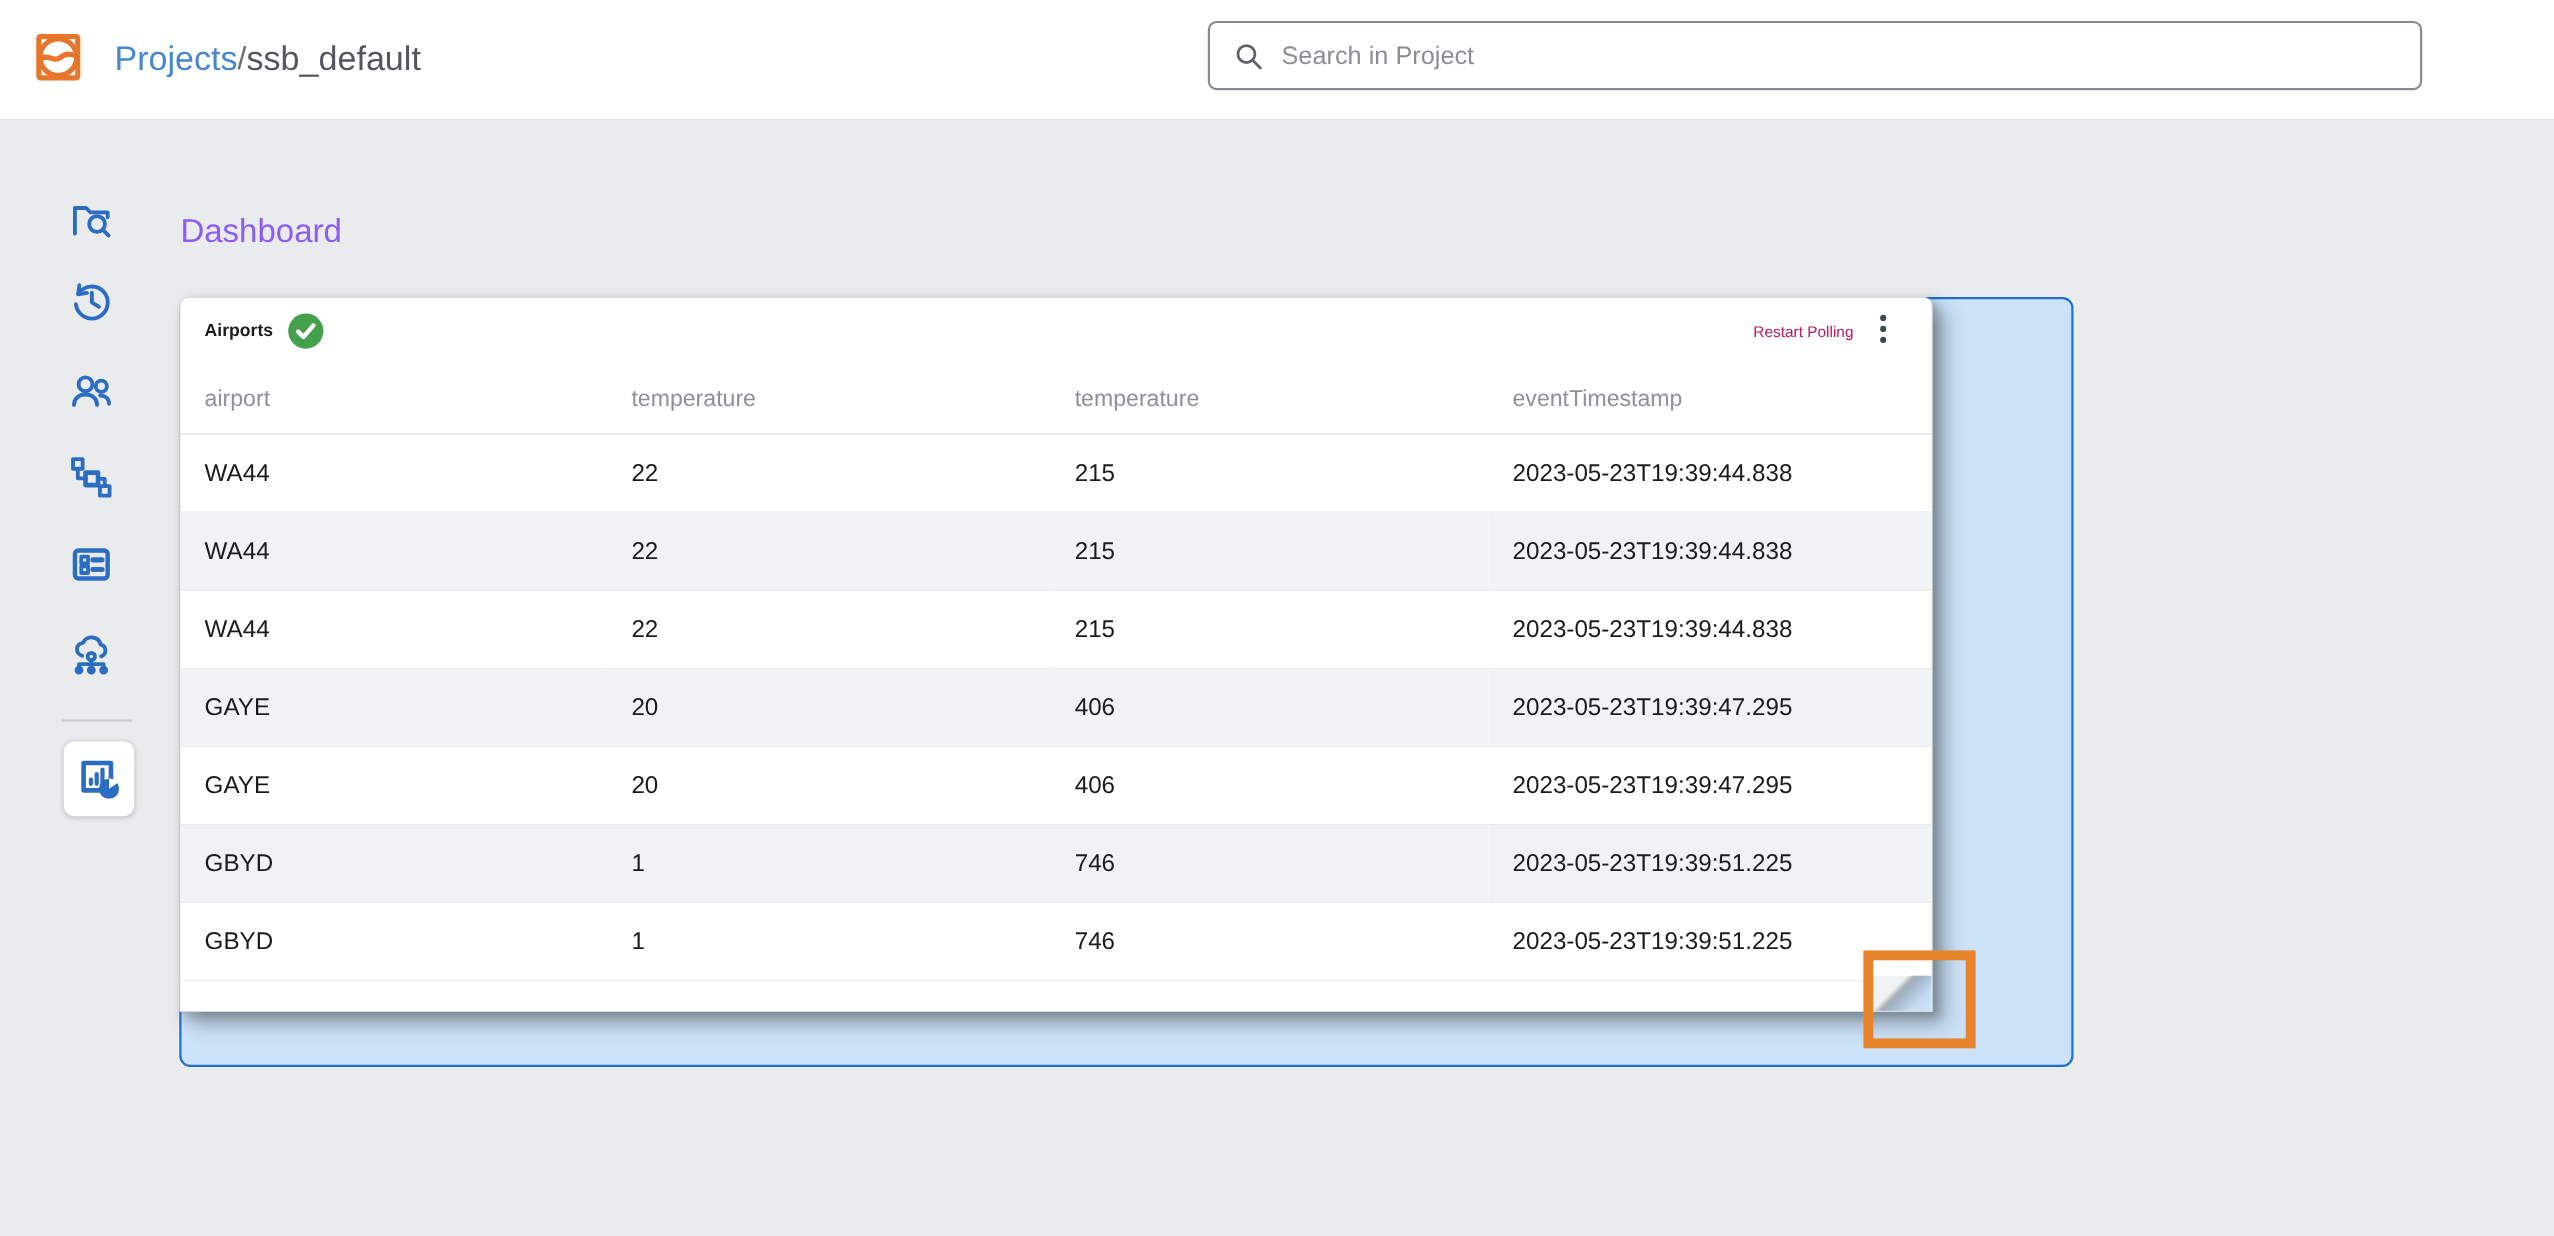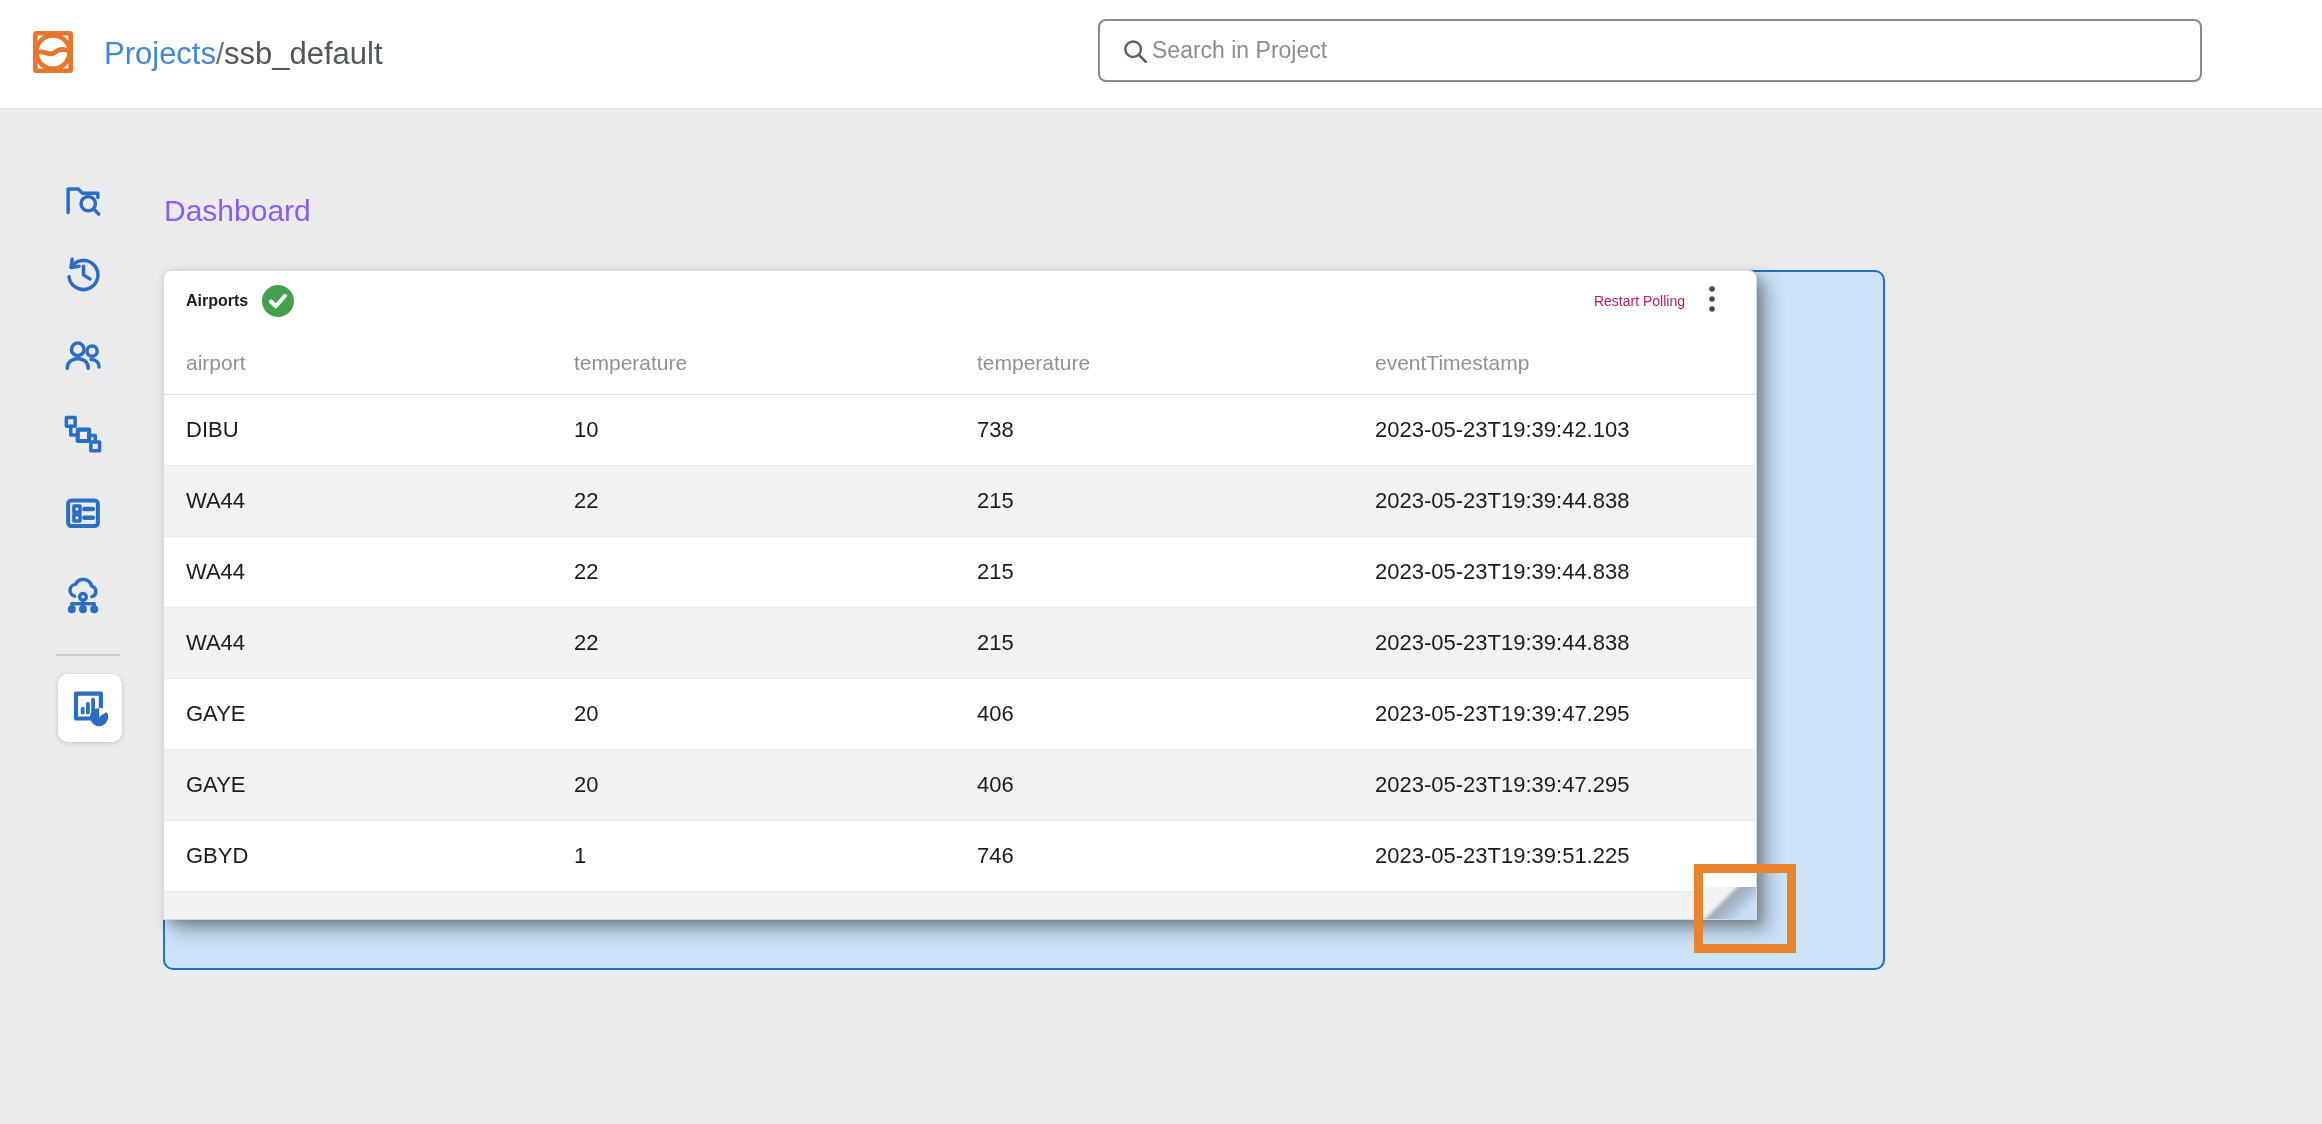--- a/index.html
+++ b/index.html
@@ -11,21 +11,21 @@
   }
   
   .topbar{position:absolute;left:0;top:0;width:2322px;height:108px;background:#ffffff;border-bottom:1px solid #e1e3e5;}
   .logo{position:absolute;left:28px;top:27px;width:50px;height:50px;cursor:pointer;}
   .breadcrumb{position:absolute;left:104px;top:0;height:108px;display:flex;align-items:center;font-size:31px;}
   .crumb-root{color:#4587d2;cursor:pointer;}
   .crumb-sep{color:#6b7075;font-size:29px;}
   .crumb-current{color:#53575b;}
   
   .search{position:absolute;left:1098px;top:19px;width:1104px;height:63px;border:2px solid #848b91;border-radius:8px;
-    background:#fff;display:flex;align-items:center;padding-left:20px;box-sizing:border-box;}
+    background:#fff;display:flex;align-items:center;padding-left:20px;box-sizing:border-box;gap:13px;}
   .search input{border:none;outline:none;flex:1;font-size:23px;color:#3c4043;font-family:inherit;background:transparent;}
   .search input::placeholder{color:#888e93;}
   
   .nav-item{position:absolute;left:60px;width:46px;height:46px;display:flex;align-items:center;justify-content:center;cursor:pointer;}
   .nav-item svg{width:42px;height:42px;}
   .nav-divider{position:absolute;left:56px;top:654px;width:64px;height:2px;background:#c9cbce;}
   .nav-active{position:absolute;left:58px;top:674px;width:64px;height:68px;background:#ffffff;border-radius:10px;
     box-shadow:0 1px 5px rgba(0,0,0,.18);display:flex;align-items:center;justify-content:center;cursor:pointer;}
   .nav-active svg{width:42px;height:42px;}
   
@@ -171,26 +171,20 @@
     <thead>
         <tr>
           <th>airport</th>
           <th>temperature</th>
           <th>temperature</th>
           <th>eventTimestamp</th>
         </tr>
       </thead>
     <tbody>
         <tr>
-          <td>DIBU</td>
-          <td>10</td>
-          <td>738</td>
-          <td>2023-05-23T19:39:42.103</td>
-        </tr>
-        <tr>
           <td>WA44</td>
           <td>22</td>
           <td>215</td>
           <td>2023-05-23T19:39:44.838</td>
         </tr>
         <tr>
           <td>WA44</td>
           <td>22</td>
           <td>215</td>
           <td>2023-05-23T19:39:44.838</td>

